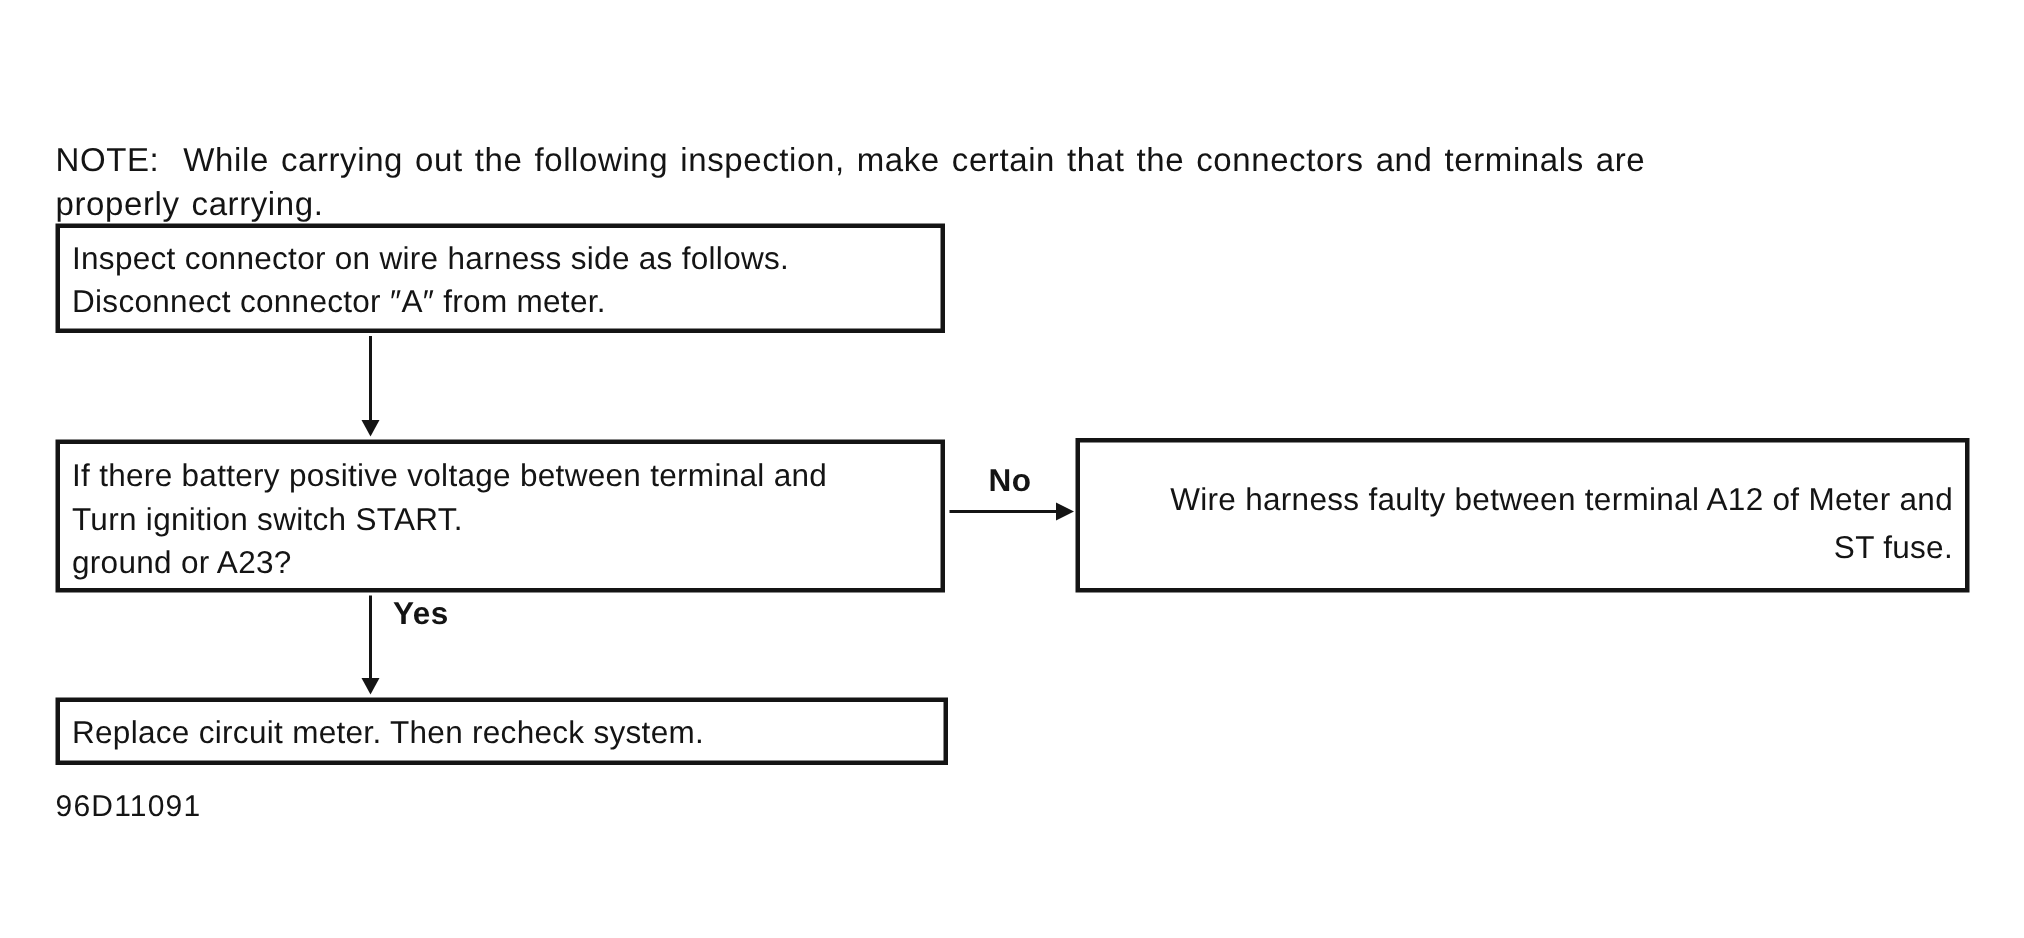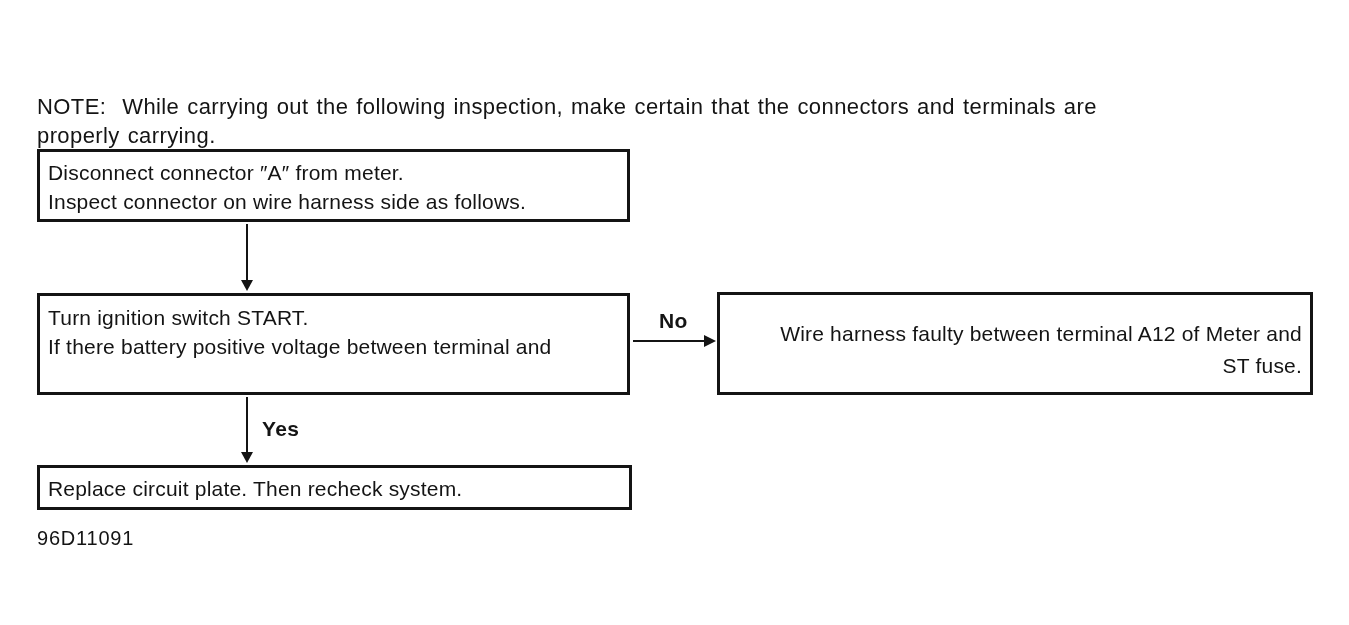--- a/index.html
+++ b/index.html
@@ -76,62 +76,63 @@
     border-bottom:6px solid transparent;
     border-left:12px solid var(--ink);
   }
   .branch-label{
     position:absolute;
     font-size:21px;
     font-weight:700;
     letter-spacing:0.3px;
   }
   .label-no{left:659px; top:309px;}
-  .label-yes{left:262px; top:417px;}
+  .label-yes{left:262px; top:398px;}
   .figure-code{
     position:absolute;
     left:37px;
     top:527px;
     font-size:20px;
     letter-spacing:0.8px;
   }
 </style>
 </head>
 <body>
 
 <div class="page">
 
   <p class="note"><span class="note-label">NOTE:</span><span>While carrying out the following inspection, make certain that the connectors and terminals are</span><br>
     <span>properly carrying.</span></p>
 
   <div class="fc-box box-disconnect">
+    <div class="line">Inspect connector on wire harness side as follows.</div>
     <div class="line">Disconnect connector ″A″ from meter.</div>
-    <div class="line">Inspect connector on wire harness side as follows.</div>
   </div>
 
   <div class="vline" style="left:246px;top:224px;height:57px;"></div>
   <div class="arrowhead-down" style="left:241px;top:280px;"></div>
 
   <div class="fc-box box-ignition">
+    <div class="line">If there battery positive voltage between terminal and</div>
     <div class="line">Turn ignition switch START.</div>
-    <div class="line">If there battery positive voltage between terminal and</div>
+    <div class="line">ground or A23?</div>
   </div>
 
   <div class="hline" style="left:633px;top:340px;width:72px;"></div>
   <div class="arrowhead-right" style="left:704px;top:335px;"></div>
   <div class="branch-label label-no">No</div>
 
   <div class="fc-box box-wire-harness">
     <div class="line">Wire harness faulty between terminal A12 of Meter and</div>
     <div class="line">ST fuse.</div>
   </div>
 
   <div class="vline" style="left:246px;top:397px;height:56px;"></div>
   <div class="arrowhead-down" style="left:241px;top:452px;"></div>
   <div class="branch-label label-yes">Yes</div>
 
   <div class="fc-box box-replace">
-    <div class="line">Replace circuit plate. Then recheck system.</div>
+    <div class="line">Replace circuit meter. Then recheck system.</div>
   </div>
 
   <div class="figure-code">96D11091</div>
 
 </div>
 
 </body></html>

